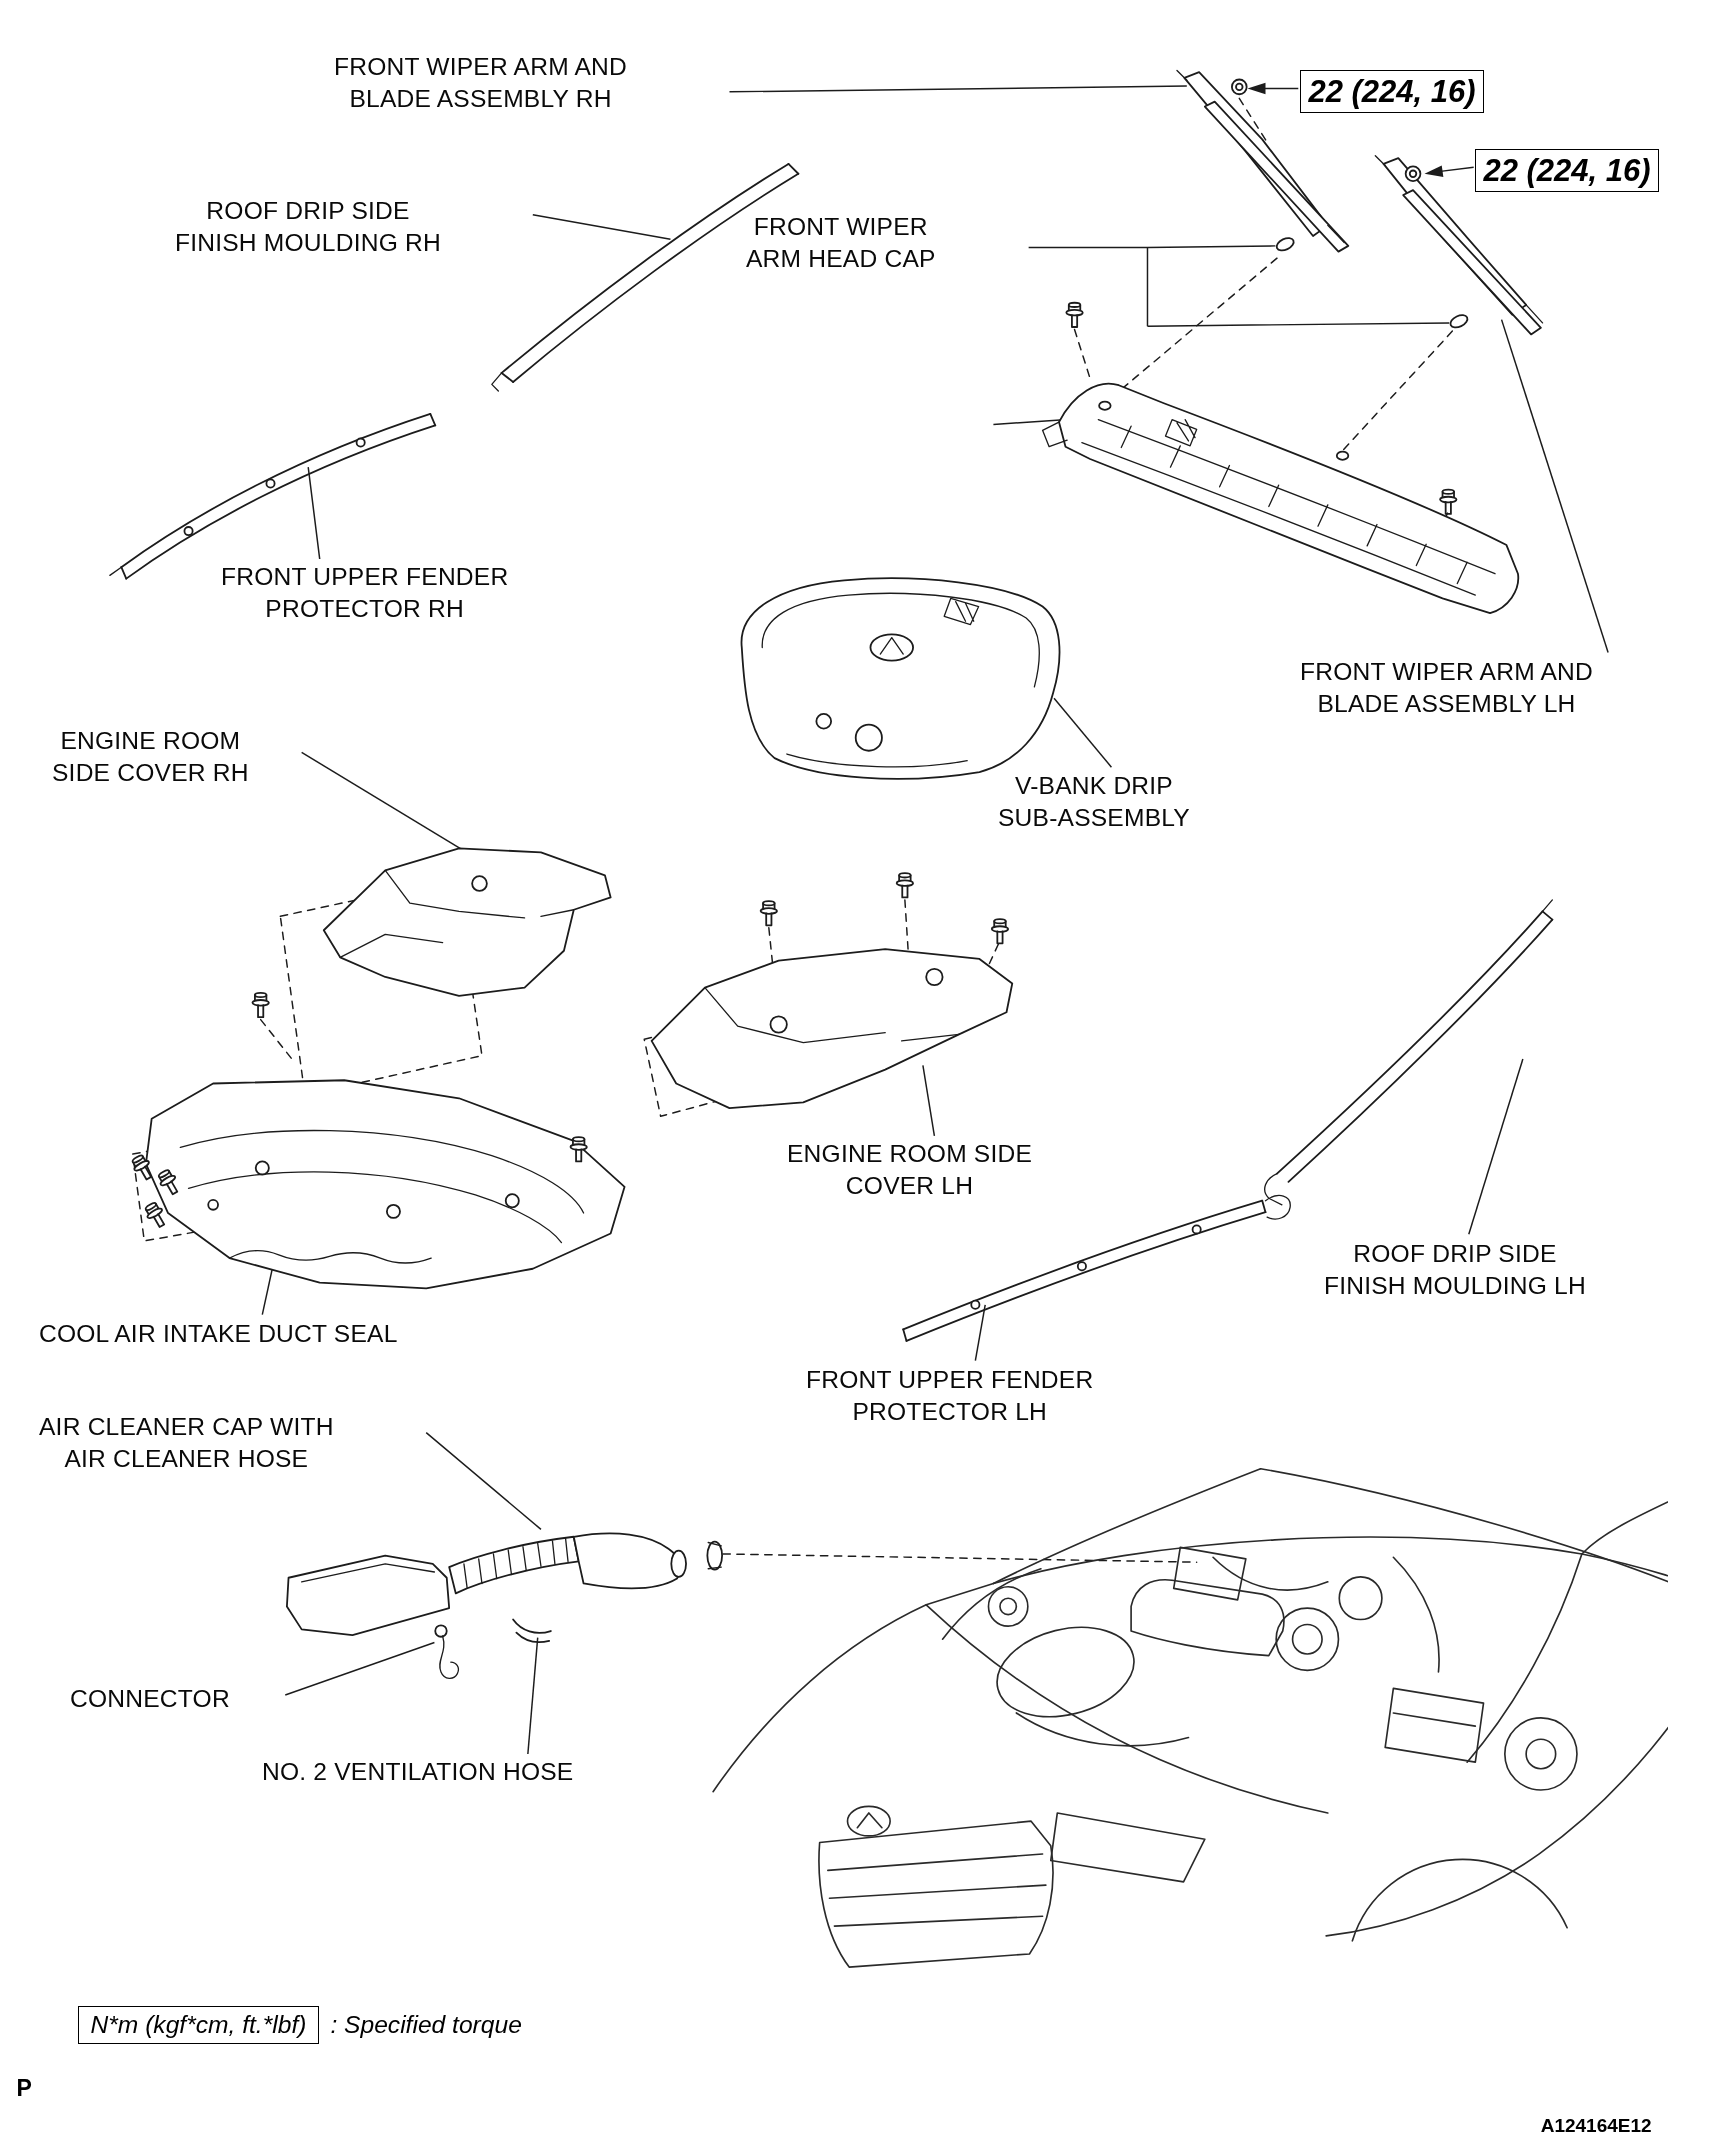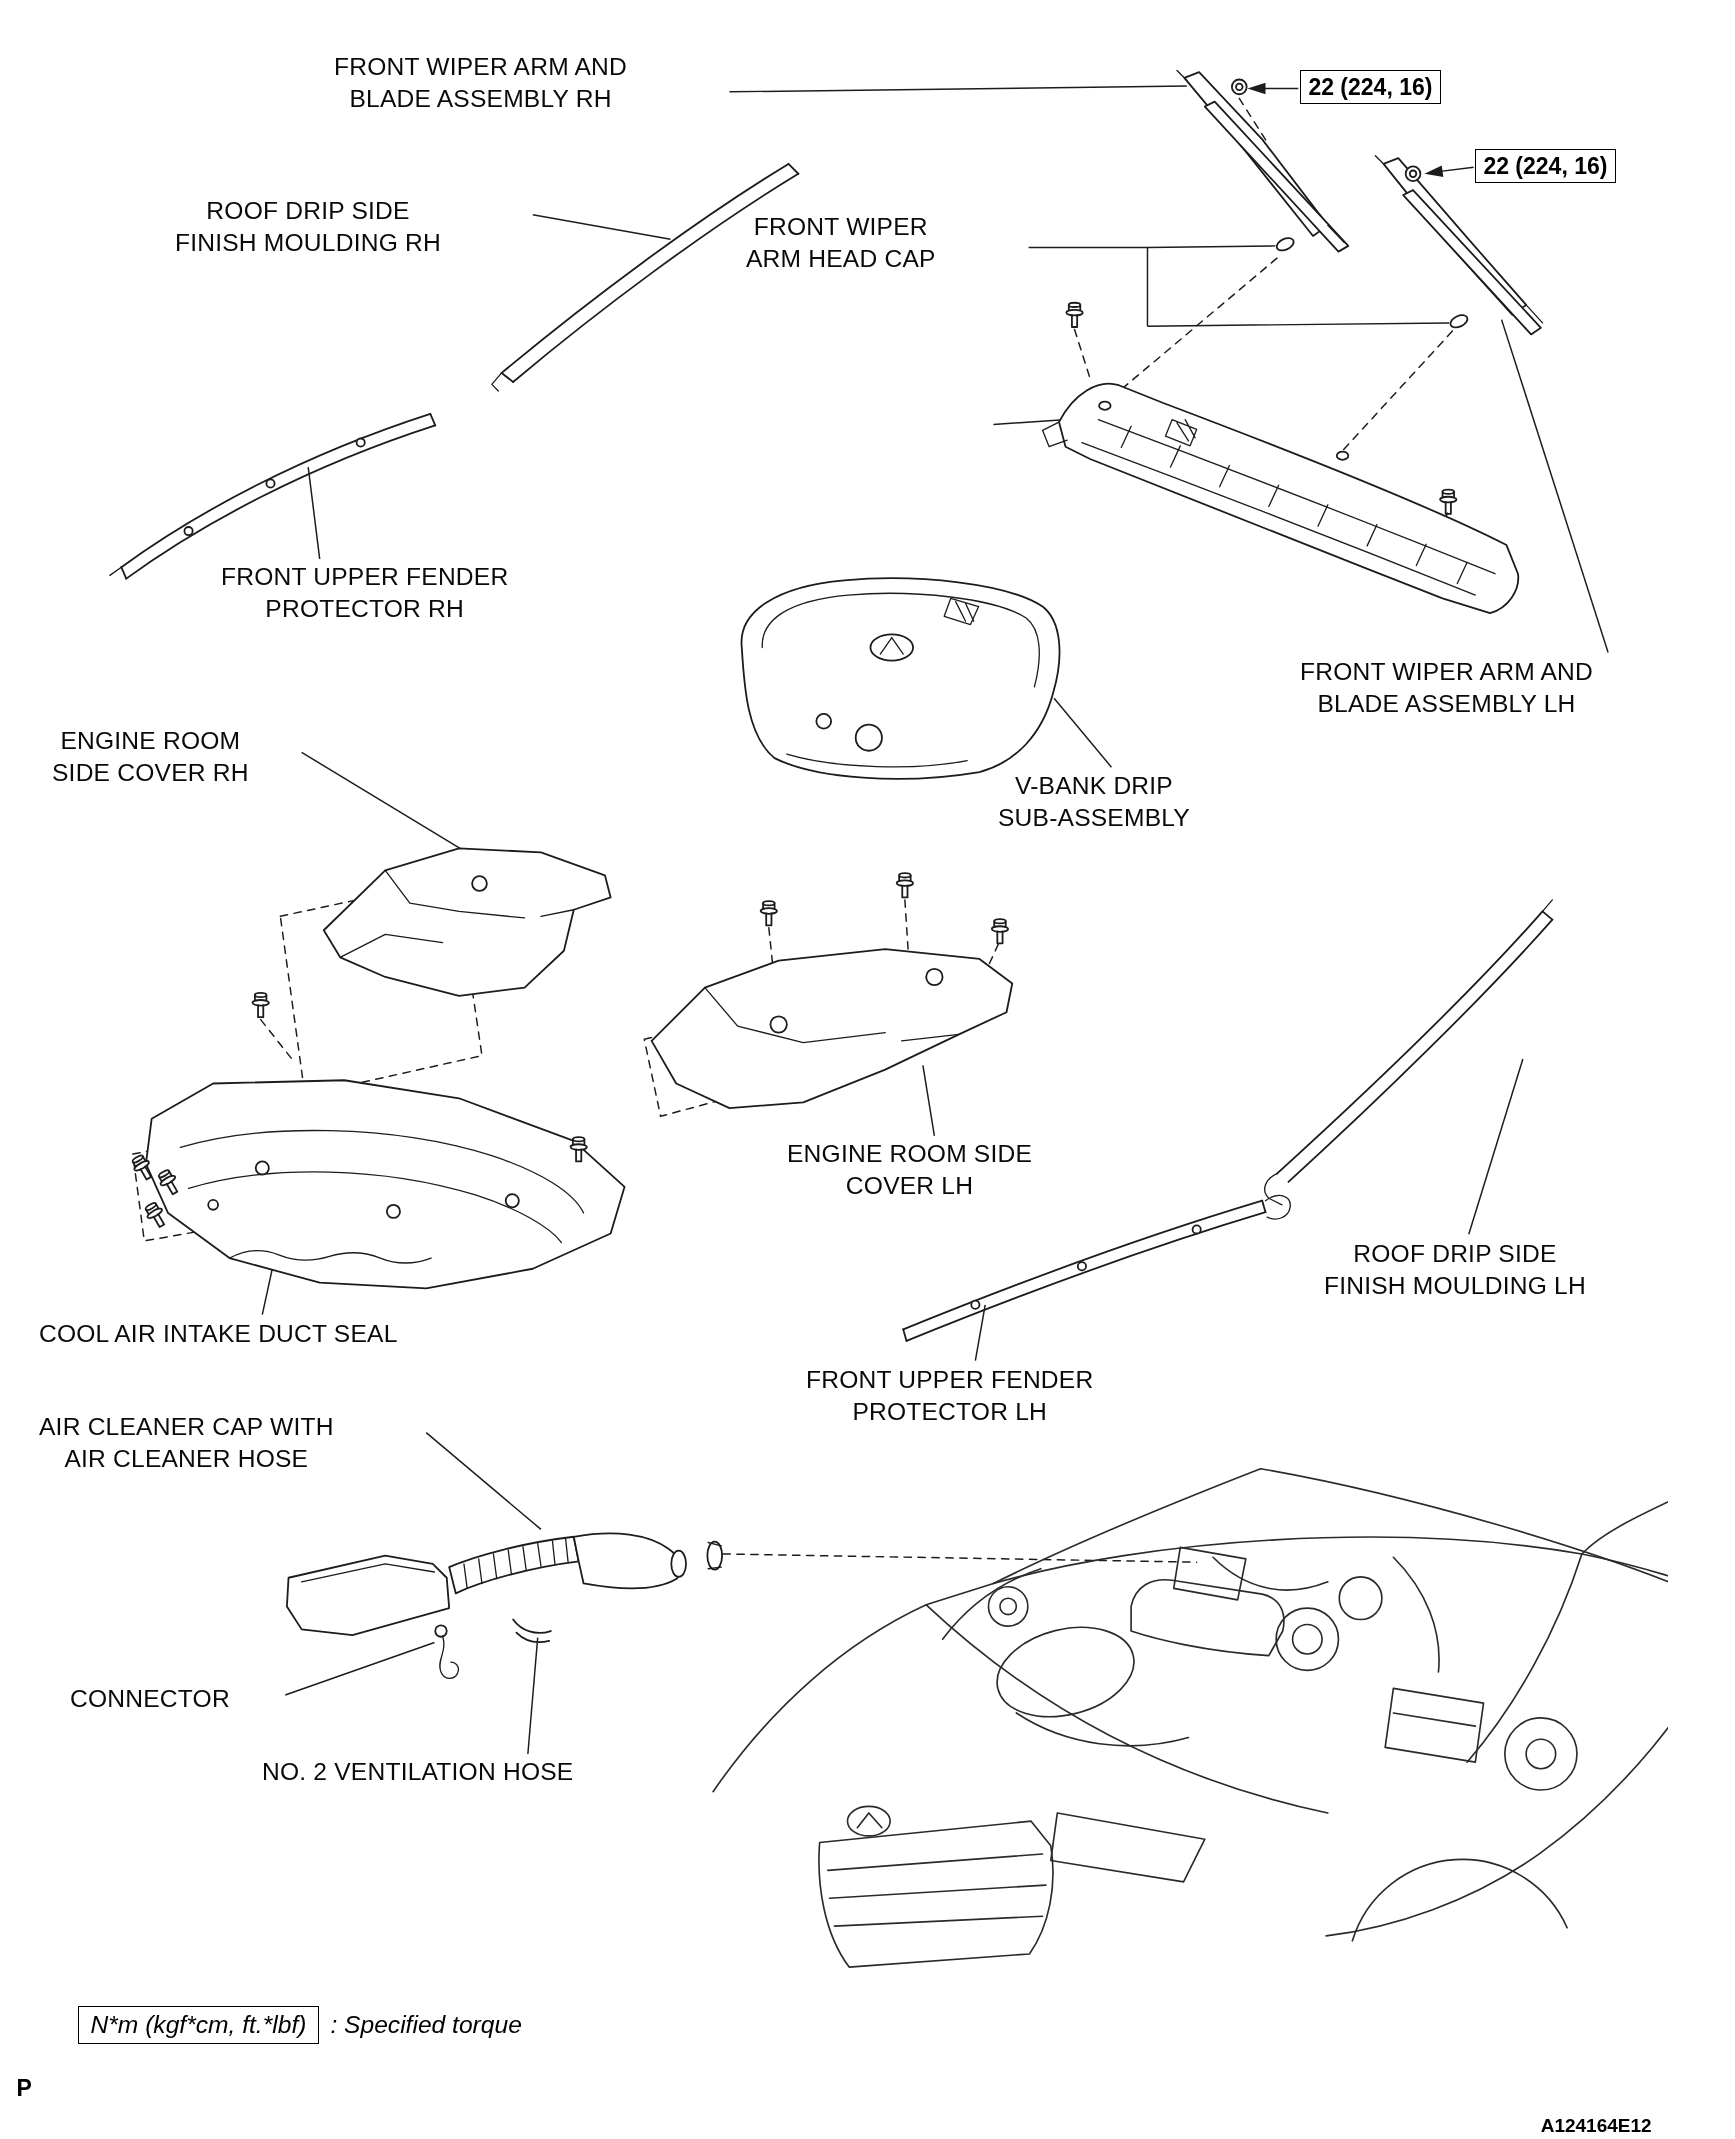--- a/index.html
+++ b/index.html
@@ -7,21 +7,21 @@
     position:relative; width:1668px; height:2140px; background:#ffffff;
     font-family:"Liberation Sans", sans-serif; color:#000; overflow:hidden;text-align:center;
   }
   svg.art { position:absolute; left:0; top:0; width:1736px; height:2140px; }
   .label {
     position:absolute; font-size:24.6px; line-height:32px;
     white-space:pre-line; letter-spacing:0.2px; color:#0a0a0a;
   }
   .torque-box {
     position:absolute; border:1.6px solid #000; padding:2.5px 7.4px;
-    font-size:23px; font-weight:bold; white-space:nowrap; background:#fff;
+    font-size:31px; font-weight:bold; white-space:nowrap; background:#fff;font-style:italic;
   }
   .legend {
     position:absolute; left:78px; top:2006px;
     display:flex; align-items:center; gap:11.5px; font-size:24.6px;font-style:italic;
   }
   .legend-box { border:1.6px solid #000; padding:4.1px 11.5px; background:#fff; }
   .page-marker { position:absolute; left:16.4px; top:2075px; font-size:23px; font-weight:bold; }
   .figure-code { position:absolute; right:16.4px; top:2087px; font-size:19px; font-weight:bold;margin-top:28px; }
 
   

